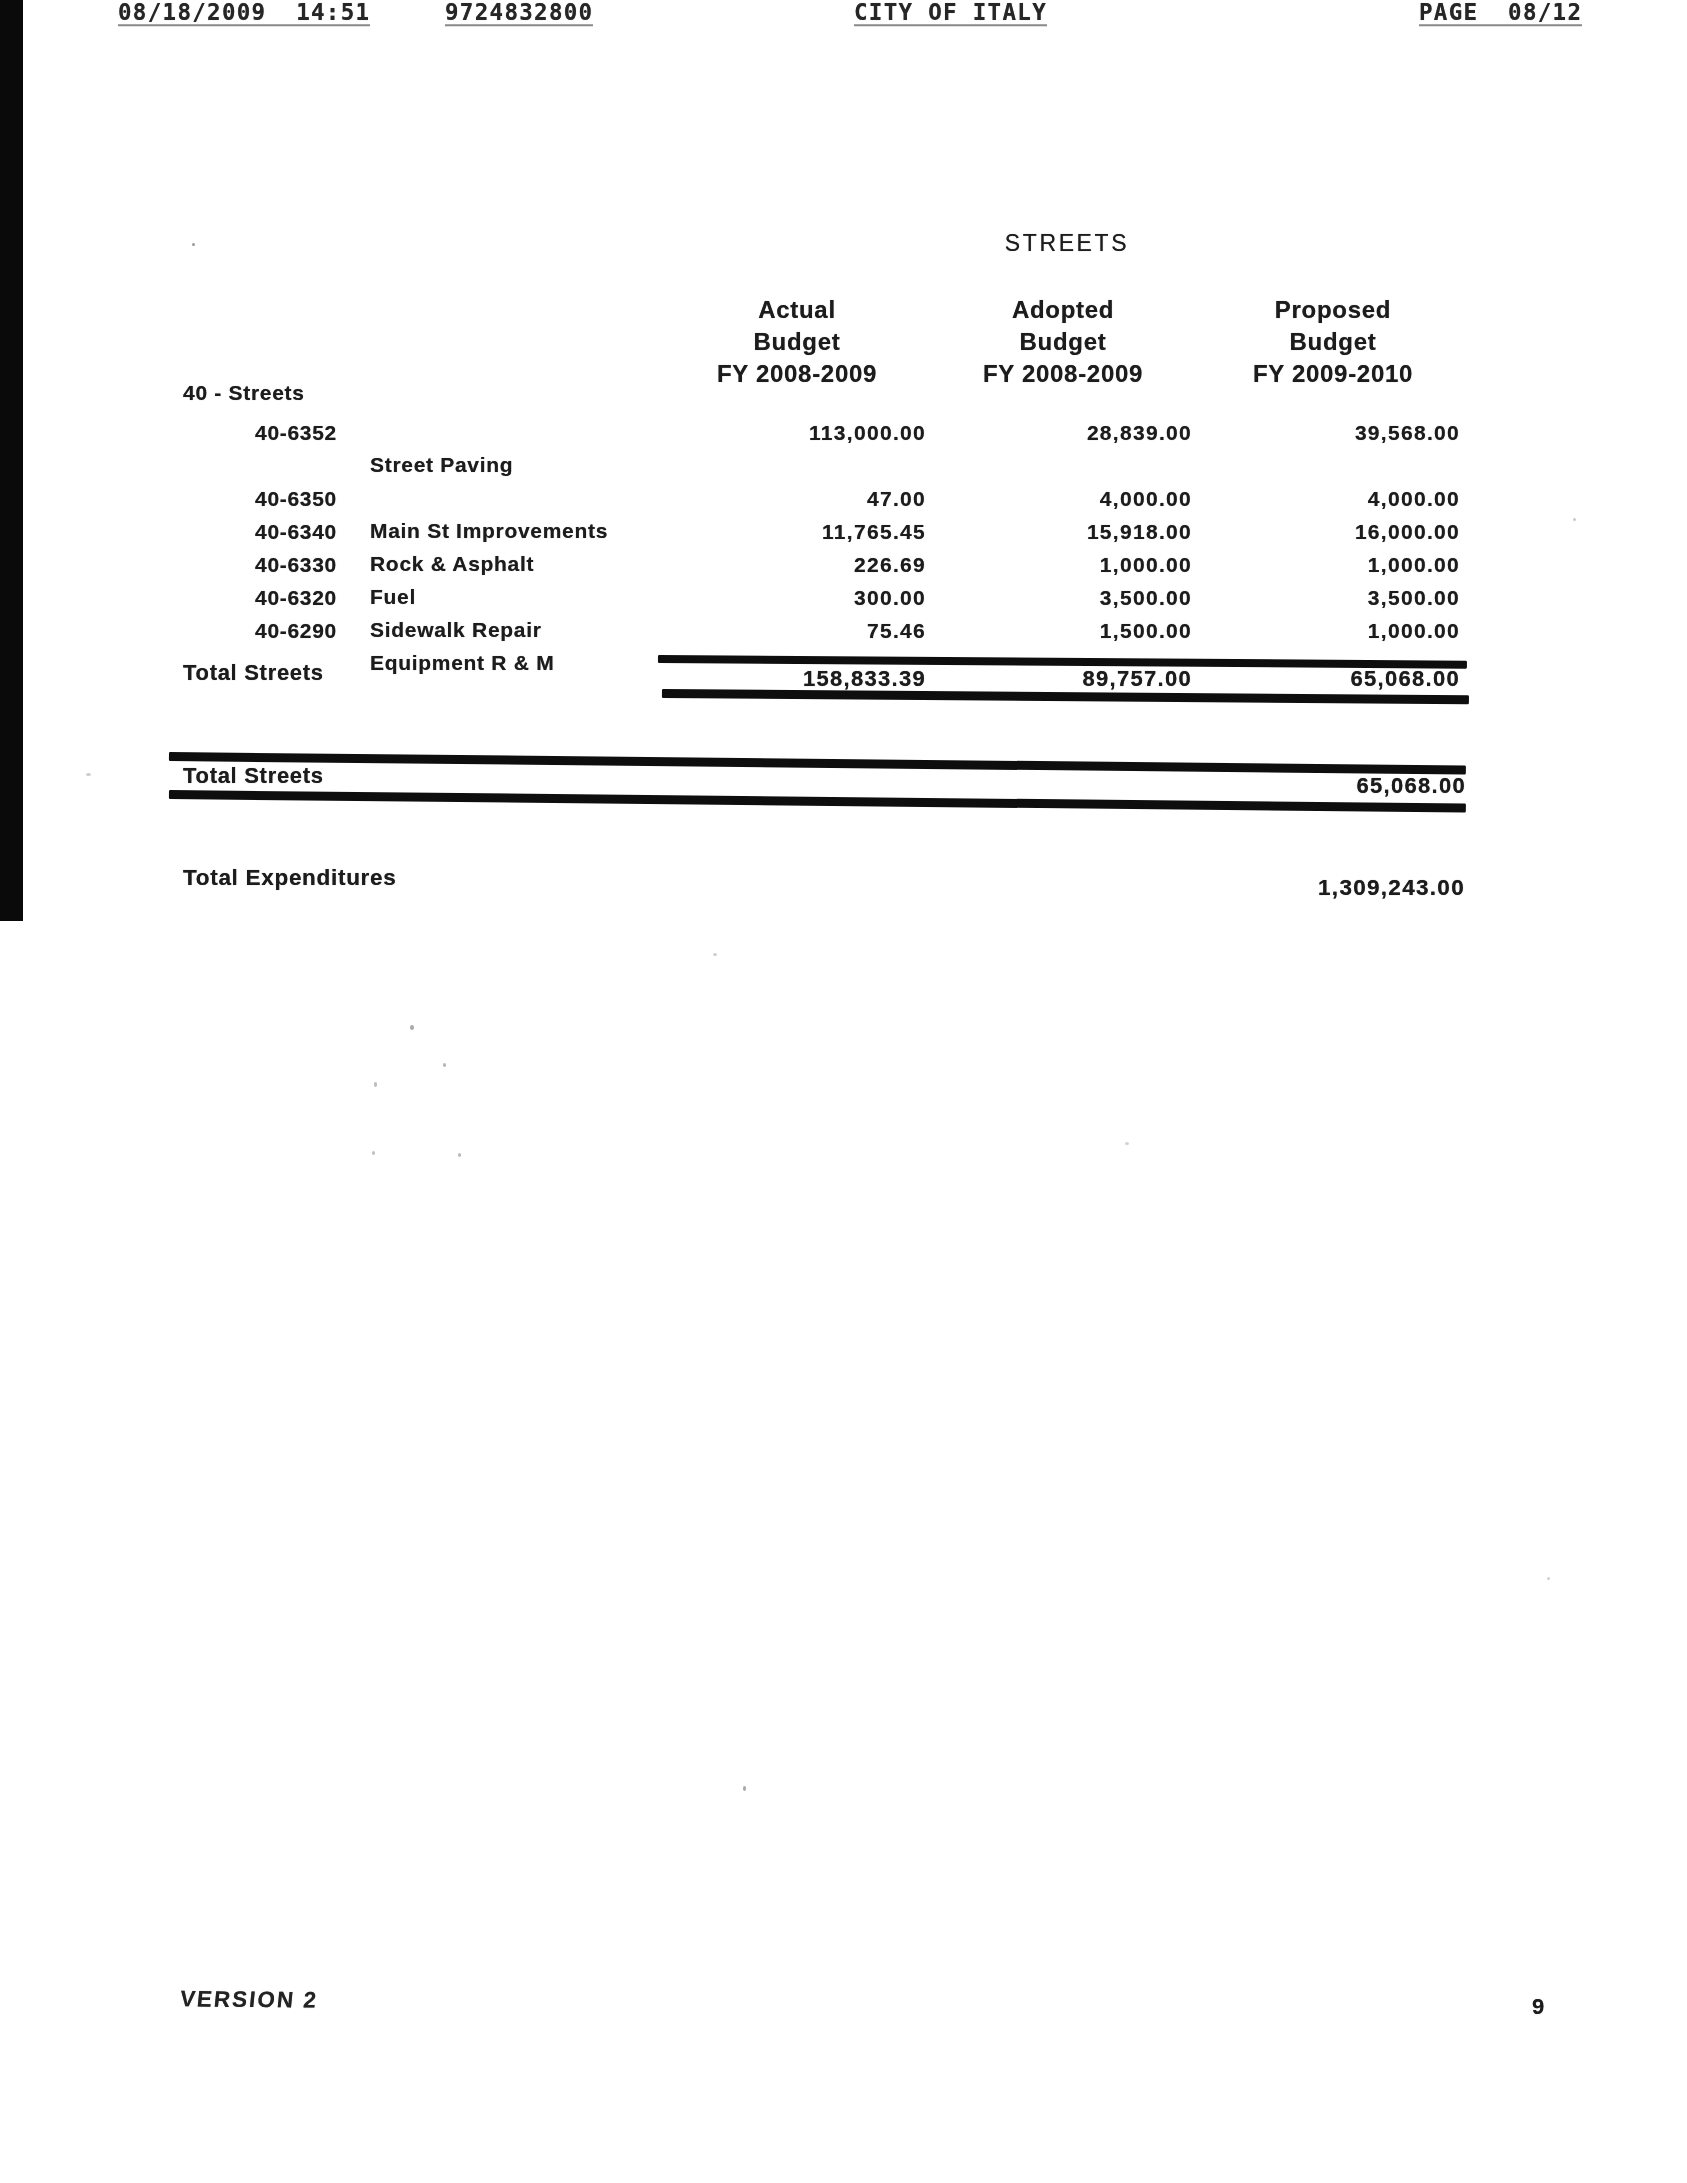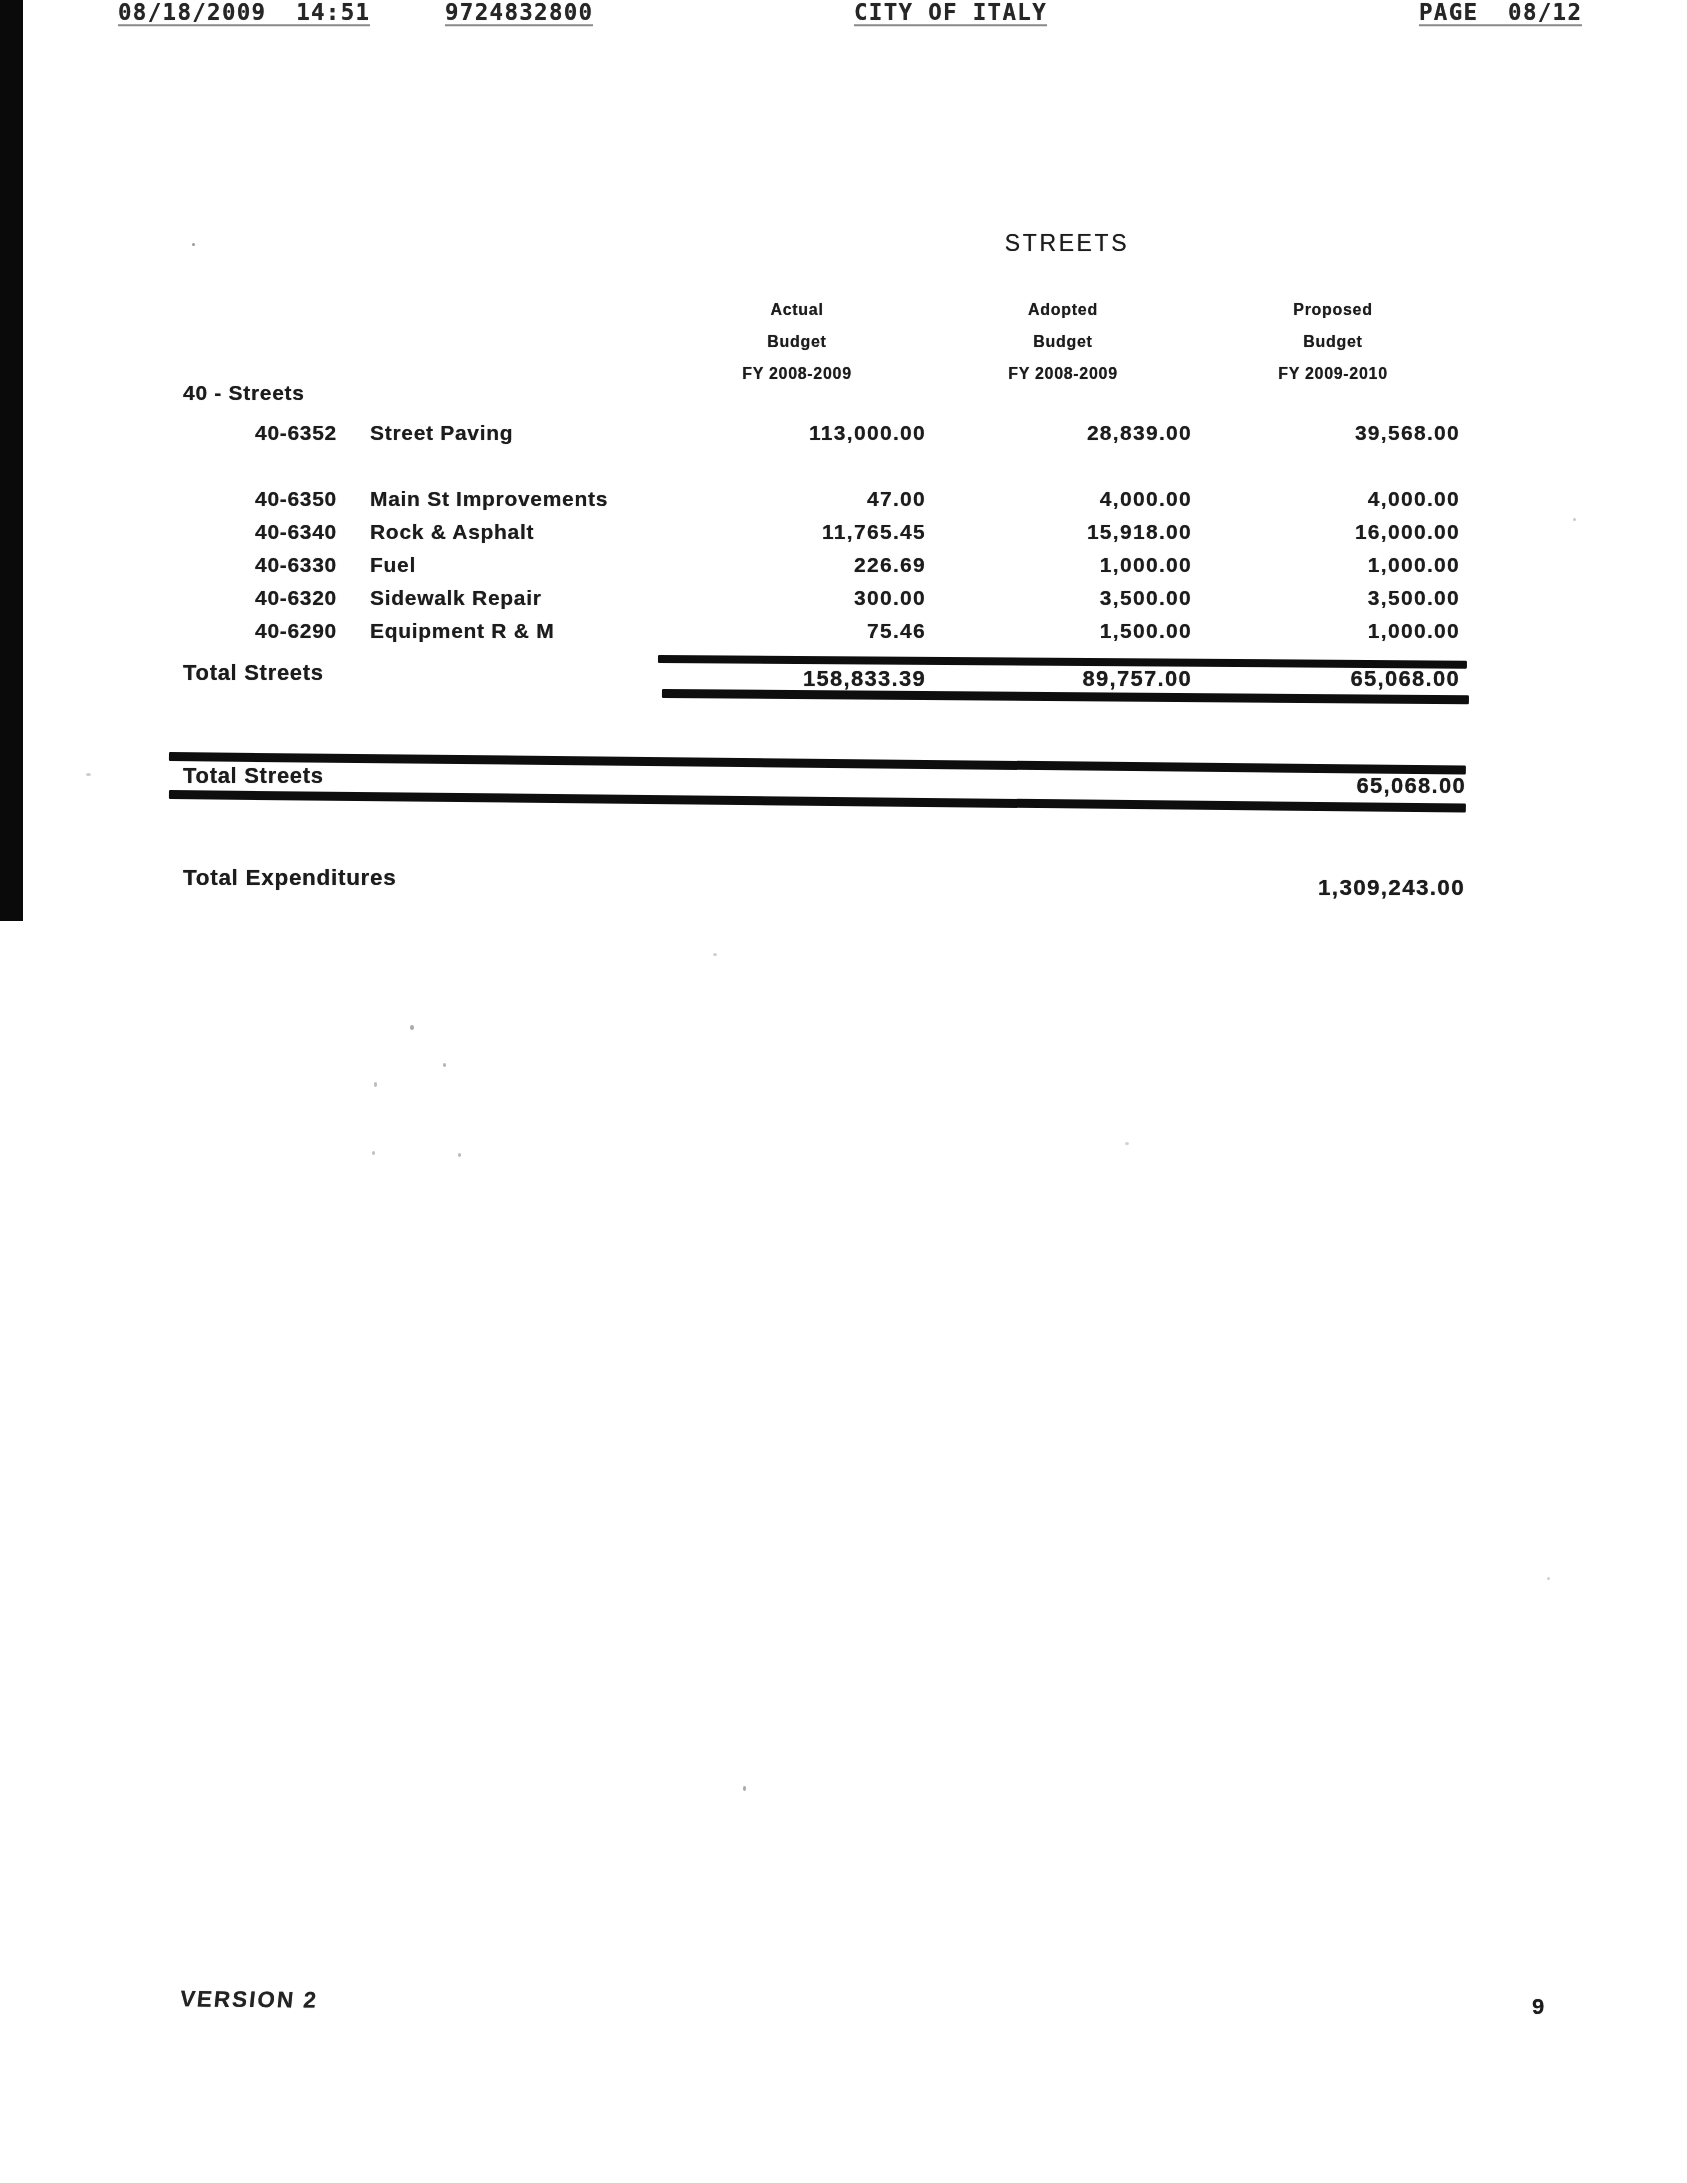--- a/index.html
+++ b/index.html
@@ -32,37 +32,37 @@
   .seg-page{left:1419px;}
   
   .doc-title{
     position:absolute;left:961px;top:230px;width:212px;
     text-align:center;font-size:23px;font-weight:400;letter-spacing:2.6px;
     text-shadow:0 0 0.7px rgba(20,20,20,.7);
   }
   
   .colhead{
     position:absolute;top:294px;width:212px;text-align:center;
-    font-size:16px;font-weight:700;letter-spacing:0.7px;line-height:32px;
+    font-size:24px;font-weight:700;letter-spacing:0.7px;line-height:32px;
     text-shadow:0 0 0.7px rgba(20,20,20,.7);
   }
   .col1{left:691px;} .col2{left:957px;} .col3{left:1227px;}
   
   .group-label{
     position:absolute;left:183px;top:381px;
     font-size:21px;font-weight:700;letter-spacing:0.7px;
     text-shadow:0 0 0.7px rgba(20,20,20,.7);
   }
   .trow{position:absolute;left:0;width:1687px;height:29px;}
   .trow span{
     position:absolute;font-size:21px;font-weight:700;letter-spacing:0.7px;
     text-shadow:0 0 0.7px rgba(20,20,20,.65);white-space:nowrap;
   }
   .code{left:255px;}
-  .acct-name{left:370px;}
+  .acct-name{left:370px;margin-top:32px;}
   .v1{left:675px;width:251px;text-align:right;letter-spacing:1.3px !important;}
   .v2{left:953px;width:239px;text-align:right;letter-spacing:1.3px !important;}
   .v3{left:1217px;width:243px;text-align:right;letter-spacing:1.3px !important;}
   
   .rule{position:absolute;background:#0e0e0e;transform-origin:left top;border-radius:1.3px;}
   .rule-a{left:658px;top:655px;width:809px;height:8px;transform:rotate(.4deg);}
   .rule-b{left:662px;top:689px;width:807px;height:8.6px;transform:rotate(.45deg);}
   .band-top{left:169px;top:752px;width:1297px;height:9.3px;transform:rotate(.6deg);}
   .band-bottom{left:169px;top:790px;width:1297px;height:9.3px;transform:rotate(.6deg);}
   

